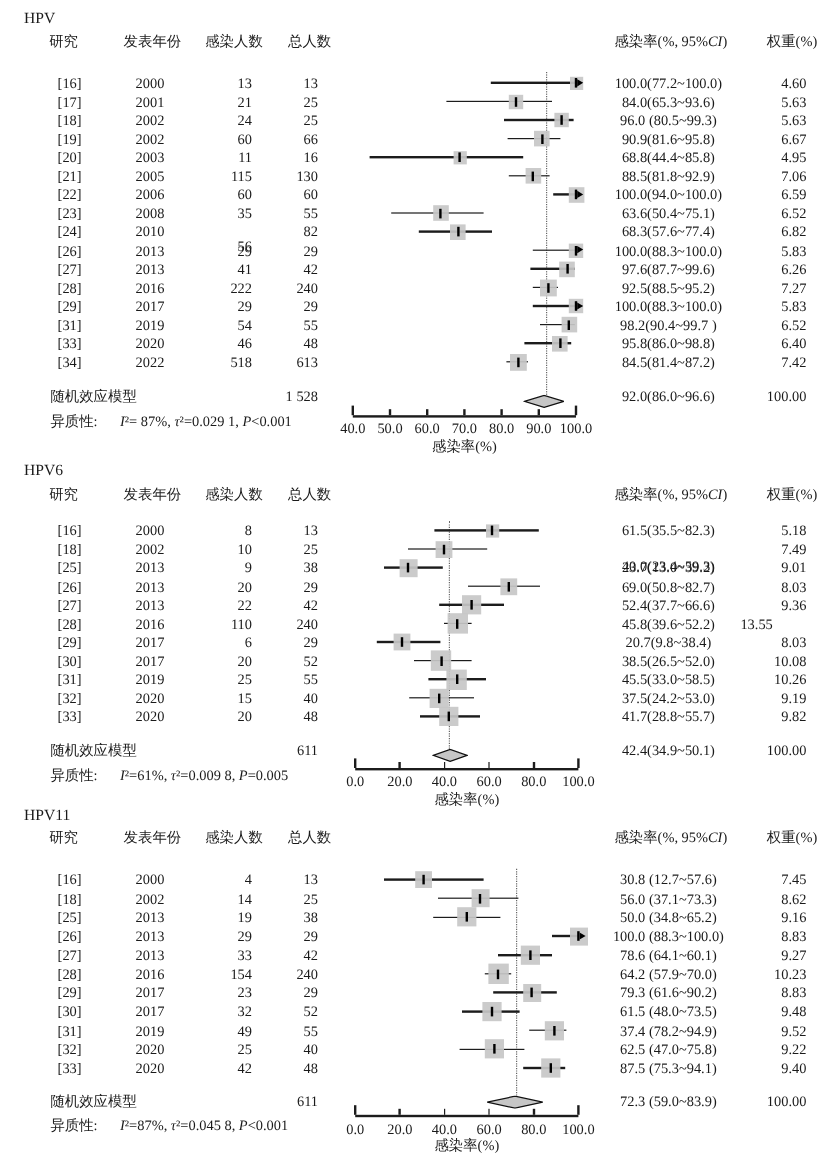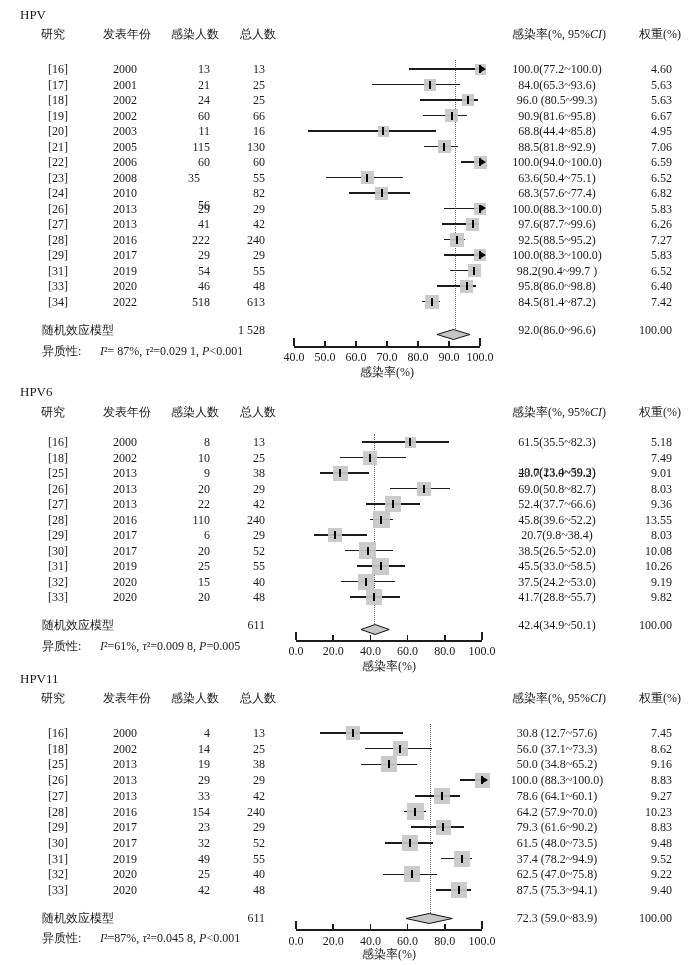--- a/index.html
+++ b/index.html
@@ -90,21 +90,21 @@
     <div class="t" style="top: 154px; left: 210px; transform: translateX(-100%);">60</div>
     <div class="t" style="top: 154px; left: 265px; transform: translateX(-100%);">60</div>
     <div class="ciline" style="left: 461.4px; width: 18.6px; top: 161.25px;"></div>
     <div class="sq" style="left: 473.5px; top: 155.5px; width: 13px; height: 13px;"></div>
     <div class="ptick" style="left: 479px; top: 158px;"></div>
     <div class="arrow" style="left: 481px; top: 158.5px;"></div>
     <div class="t" style="top: 154px; left: 557px; transform: translateX(-50%);">100.0(94.0~100.0)</div>
     <div class="t" style="top: 154px; left: 672px; transform: translateX(-100%);">6.59</div>
     <div class="t" style="top: 169.5px; left: 58px; transform: translateX(-50%);">[23]</div>
     <div class="t" style="top: 169.5px; left: 125px; transform: translateX(-50%);">2008</div>
-    <div class="t" style="top: 169.5px; left: 200px; transform: translateX(-100%); text-align: center;">35</div>
+    <div class="t" style="top: 169.5px; left: 210px; transform: translateX(-100%); text-align: center;">35</div>
     <div class="t" style="top: 169.5px; left: 265px; transform: translateX(-100%);">55</div>
     <div class="ciline" style="left: 326.24px; width: 76.57px; top: 176.75px;"></div>
     <div class="sq" style="left: 360.66px; top: 171px; width: 13px; height: 13px;"></div>
     <div class="ptick" style="left: 366.16px; top: 173.5px;"></div>
     <div class="t" style="top: 169.5px; left: 557px; transform: translateX(-50%);">63.6(50.4~75.1)</div>
     <div class="t" style="top: 169.5px; left: 672px; transform: translateX(-100%);">6.52</div>
     <div class="t" style="top: 185px; left: 58px; transform: translateX(-50%);">[24]</div>
     <div class="t" style="top: 185px; left: 125px; transform: translateX(-50%);">2010</div>
     <div class="t" style="top: 185px; left: 210px; transform: translateX(-100%); margin-top: 12px;">56</div>
     <div class="t" style="top: 185px; left: 265px; transform: translateX(-100%);">82</div>
@@ -257,21 +257,21 @@
     <div class="t" style="top: 496px; left: 557px; transform: translateX(-50%);">52.4(37.7~66.6)</div>
     <div class="t" style="top: 496px; left: 672px; transform: translateX(-100%);">9.36</div>
     <div class="t" style="top: 511.5px; left: 58px; transform: translateX(-50%);">[28]</div>
     <div class="t" style="top: 511.5px; left: 125px; transform: translateX(-50%);">2016</div>
     <div class="t" style="top: 511.5px; left: 210px; transform: translateX(-100%);">110</div>
     <div class="t" style="top: 511.5px; left: 265px; transform: translateX(-100%);">240</div>
     <div class="ciline" style="left: 369.656px; width: 23.436px; top: 518.75px;"></div>
     <div class="sq" style="left: 372.688px; top: 511px; width: 17px; height: 17px;"></div>
     <div class="ptick" style="left: 380.188px; top: 515.5px;"></div>
     <div class="t" style="top: 511.5px; left: 557px; transform: translateX(-50%);">45.8(39.6~52.2)</div>
-    <div class="t" style="top: 511.5px; left: 672px; transform: translateX(-100%); font-family: Liberation Serif, serif;">13.55</div>
+    <div class="t" style="top: 511.5px; left: 644px; transform: translateX(-100%); font-family: Liberation Serif, serif;">13.55</div>
     <div class="t" style="top: 527px; left: 58px; transform: translateX(-50%);">[29]</div>
     <div class="t" style="top: 527px; left: 125px; transform: translateX(-50%);">2017</div>
     <div class="t" style="top: 527px; left: 210px; transform: translateX(-100%);">6</div>
     <div class="t" style="top: 527px; left: 265px; transform: translateX(-100%);">29</div>
     <div class="ciline" style="left: 314.228px; width: 53.196px; top: 534.25px;"></div>
     <div class="sq" style="left: 327.502px; top: 528px; width: 14px; height: 14px;"></div>
     <div class="ptick" style="left: 333.502px; top: 531px;"></div>
     <div class="t" style="top: 527px; left: 557px; transform: translateX(-50%);">20.7(9.8~38.4)</div>
     <div class="t" style="top: 527px; left: 672px; transform: translateX(-100%);">8.03</div>
     <div class="t" style="top: 542.5px; left: 58px; transform: translateX(-50%);">[30]</div>

